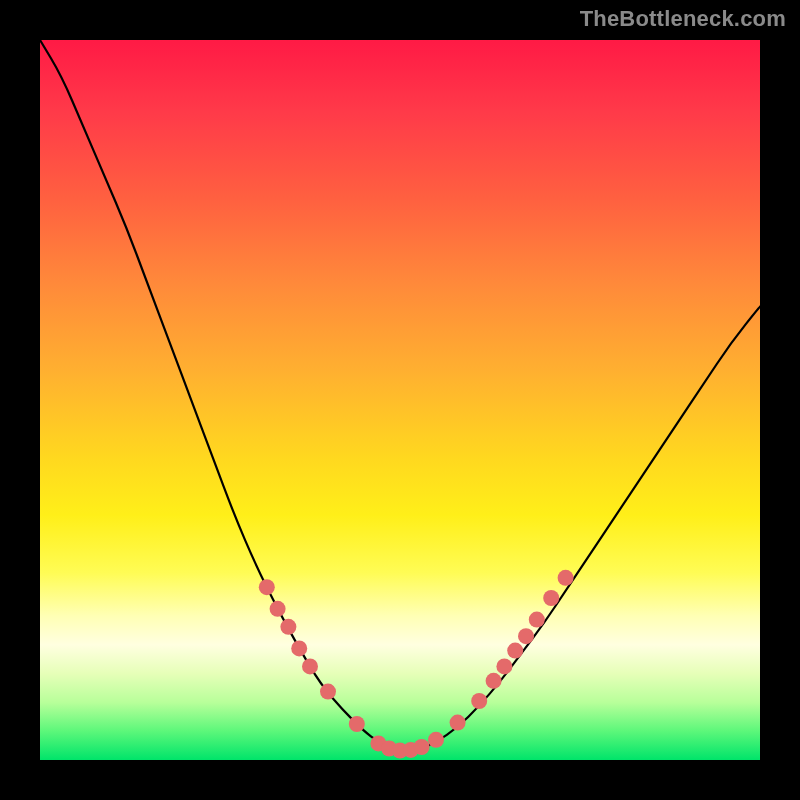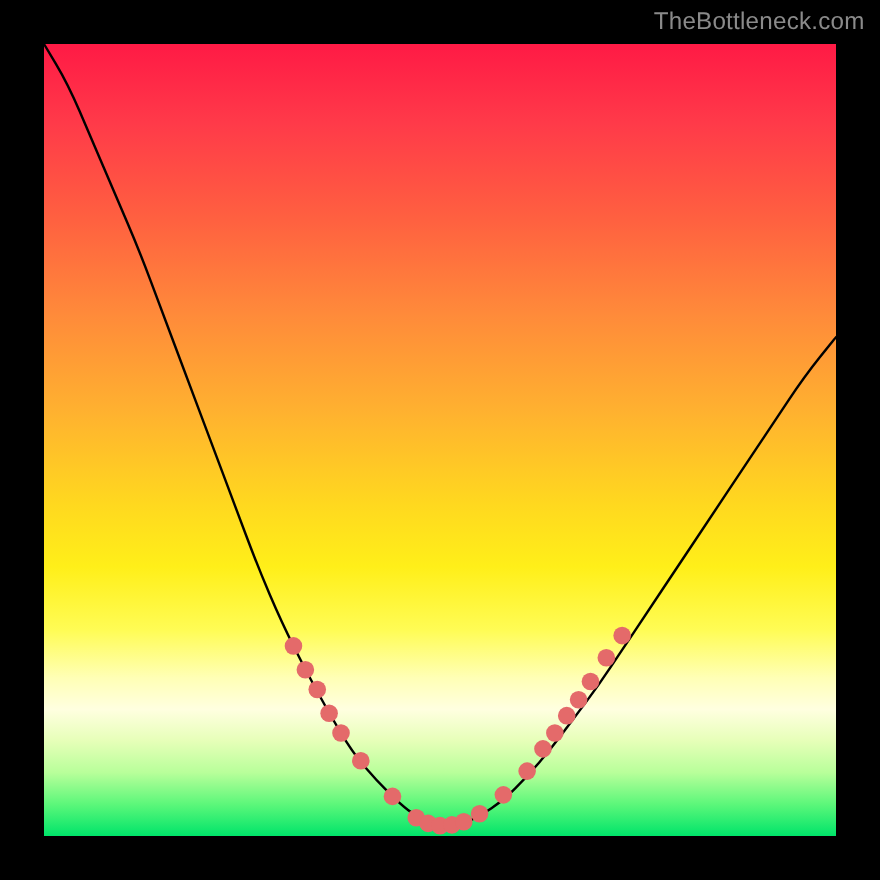--- a/index.html
+++ b/index.html
@@ -11,20 +11,21 @@
     overflow: hidden;
     font-family: Arial, Helvetica, sans-serif;
   }
   .frame {
     position: absolute;
     left: 0;
     top: 0;
     width: 800px;
     height: 580px;
     background: #000;
+    font-weight: bold;
   }
   .plot {
     position: absolute;
     left: 40px;
     top: 40px;
     width: 720px;
     height: 720px;
     background: linear-gradient(to bottom,
       #ff1a45 0%,
       #ff3a49 10%,

